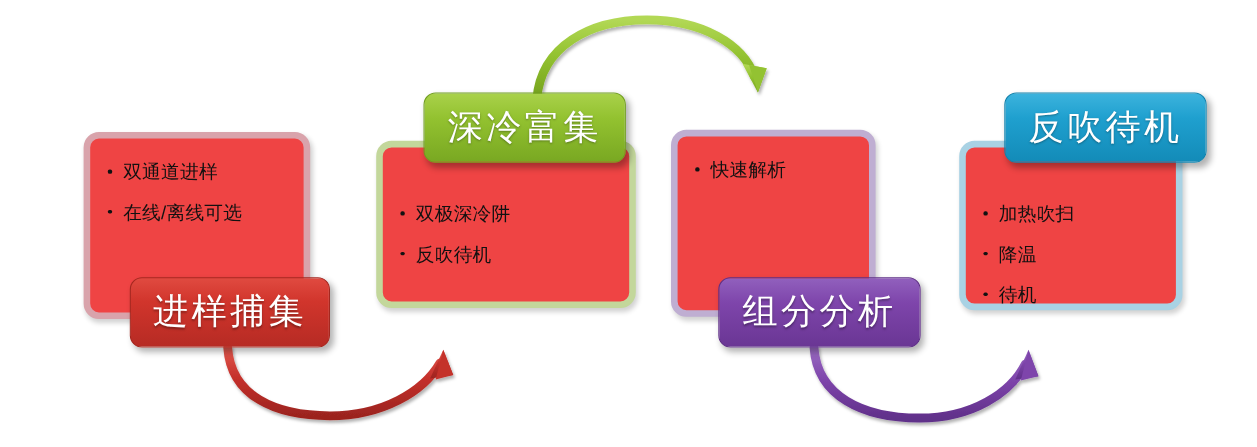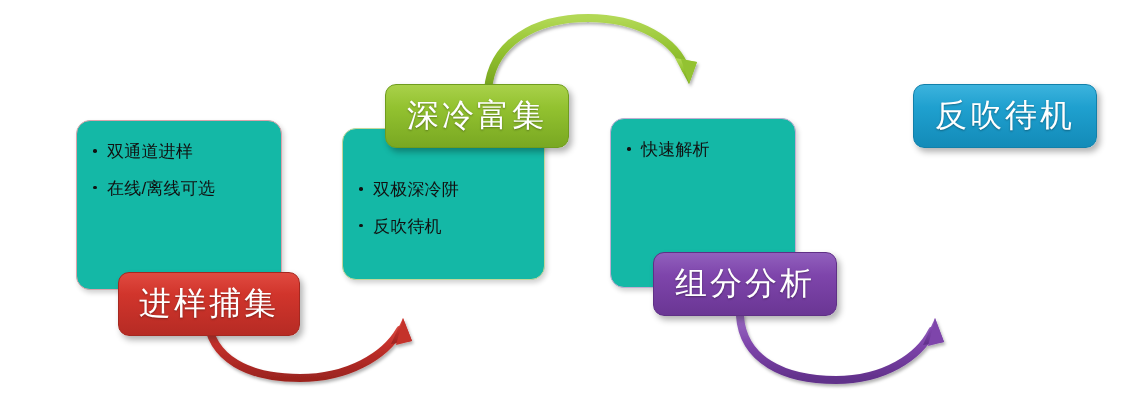--- a/index.html
+++ b/index.html
@@ -11,22 +11,22 @@
   }
   #stage{position:relative;width:1143px;height:406px;}
 
   
   #arrows{position:absolute;left:0;top:0;width:1143px;height:406px;}
 
   
   .card{
     position:absolute;
     box-sizing:border-box;
-    background:#14b8a6;
-    border:1px solid #14b8a6;
+    background:#ef4444;
+    border:6px solid #14b8a6;
     border-radius:14px;
     box-shadow:2px 3px 5px rgba(0,0,0,0.18);
   }
   .card-list{
     list-style:none;
     margin:0;padding:0;
   }
   .card-list li{
     position:relative;
     padding-left:16px;
@@ -61,21 +61,20 @@
 
   
   .card-red    { border-color:#d9a3ab; }
   .card-green  { border-color:#c3d79b; }
   .card-purple { border-color:#bfaed2; }
   .card-blue   { border-color:#a9d2e4; }
 
   .pill-red{
     background:linear-gradient(to bottom,#e04a40 0%,#d1352c 34%,#b62b24 100%);
     border:1px solid #a52820;
-    margin-top:20px;
   }
   .pill-green{
     background:linear-gradient(to bottom,#a9d14a 0%,#93c230 36%,#79a822 100%);
     border:1px solid #6f9c1e;
   }
   .pill-purple{
     background:linear-gradient(to bottom,#9160bd 0%,#7e45ab 36%,#6a3694 100%);
     border:1px solid #5f3086;
   }
   .pill-blue{
@@ -129,33 +128,40 @@
     </g>
   </svg>
 
   <div class="card card-red" style="left:76px;top:120px;width:206px;height:170px;">
     <ul class="card-list" style="padding:18px 12px 0 14px;">
       <li>双通道进样</li>
       <li>在线/离线可选</li>
     </ul>
   </div>
 
-  <div class="card card-green" style="left:342px;top:128px;width:203px;height:152px;">
+  <div class="card card-green" style="left:342px;top:128px;width:236px;height:152px;">
     <ul class="card-list" style="padding:48px 12px 0 14px;">
       <li>双极深冷阱</li>
       <li>反吹待机</li>
     </ul>
   </div>
 
   <div class="card card-purple" style="left:610px;top:118px;width:186px;height:170px;">
     <ul class="card-list" style="padding:18px 12px 0 14px;">
       <li>快速解析</li>
     </ul>
   </div>
 
+  <div class="card card-blue" style="left:872px;top:128px;width:203px;height:154px;">
+    <ul class="card-list" style="padding:48px 12px 0 14px;">
+      <li>加热吹扫</li>
+      <li>降温</li>
+      <li>待机</li>
+    </ul>
+  </div>
 
   <div class="pill pill-red" style="left:118px;top:252px;width:182px;height:64px;">
     <span>进样捕集</span>
   </div>
 
   <div class="pill pill-green" style="left:385px;top:84px;width:184px;height:64px;">
     <span>深冷富集</span>
   </div>
 
   <div class="pill pill-purple" style="left:653px;top:252px;width:184px;height:64px;align-items:center;">

